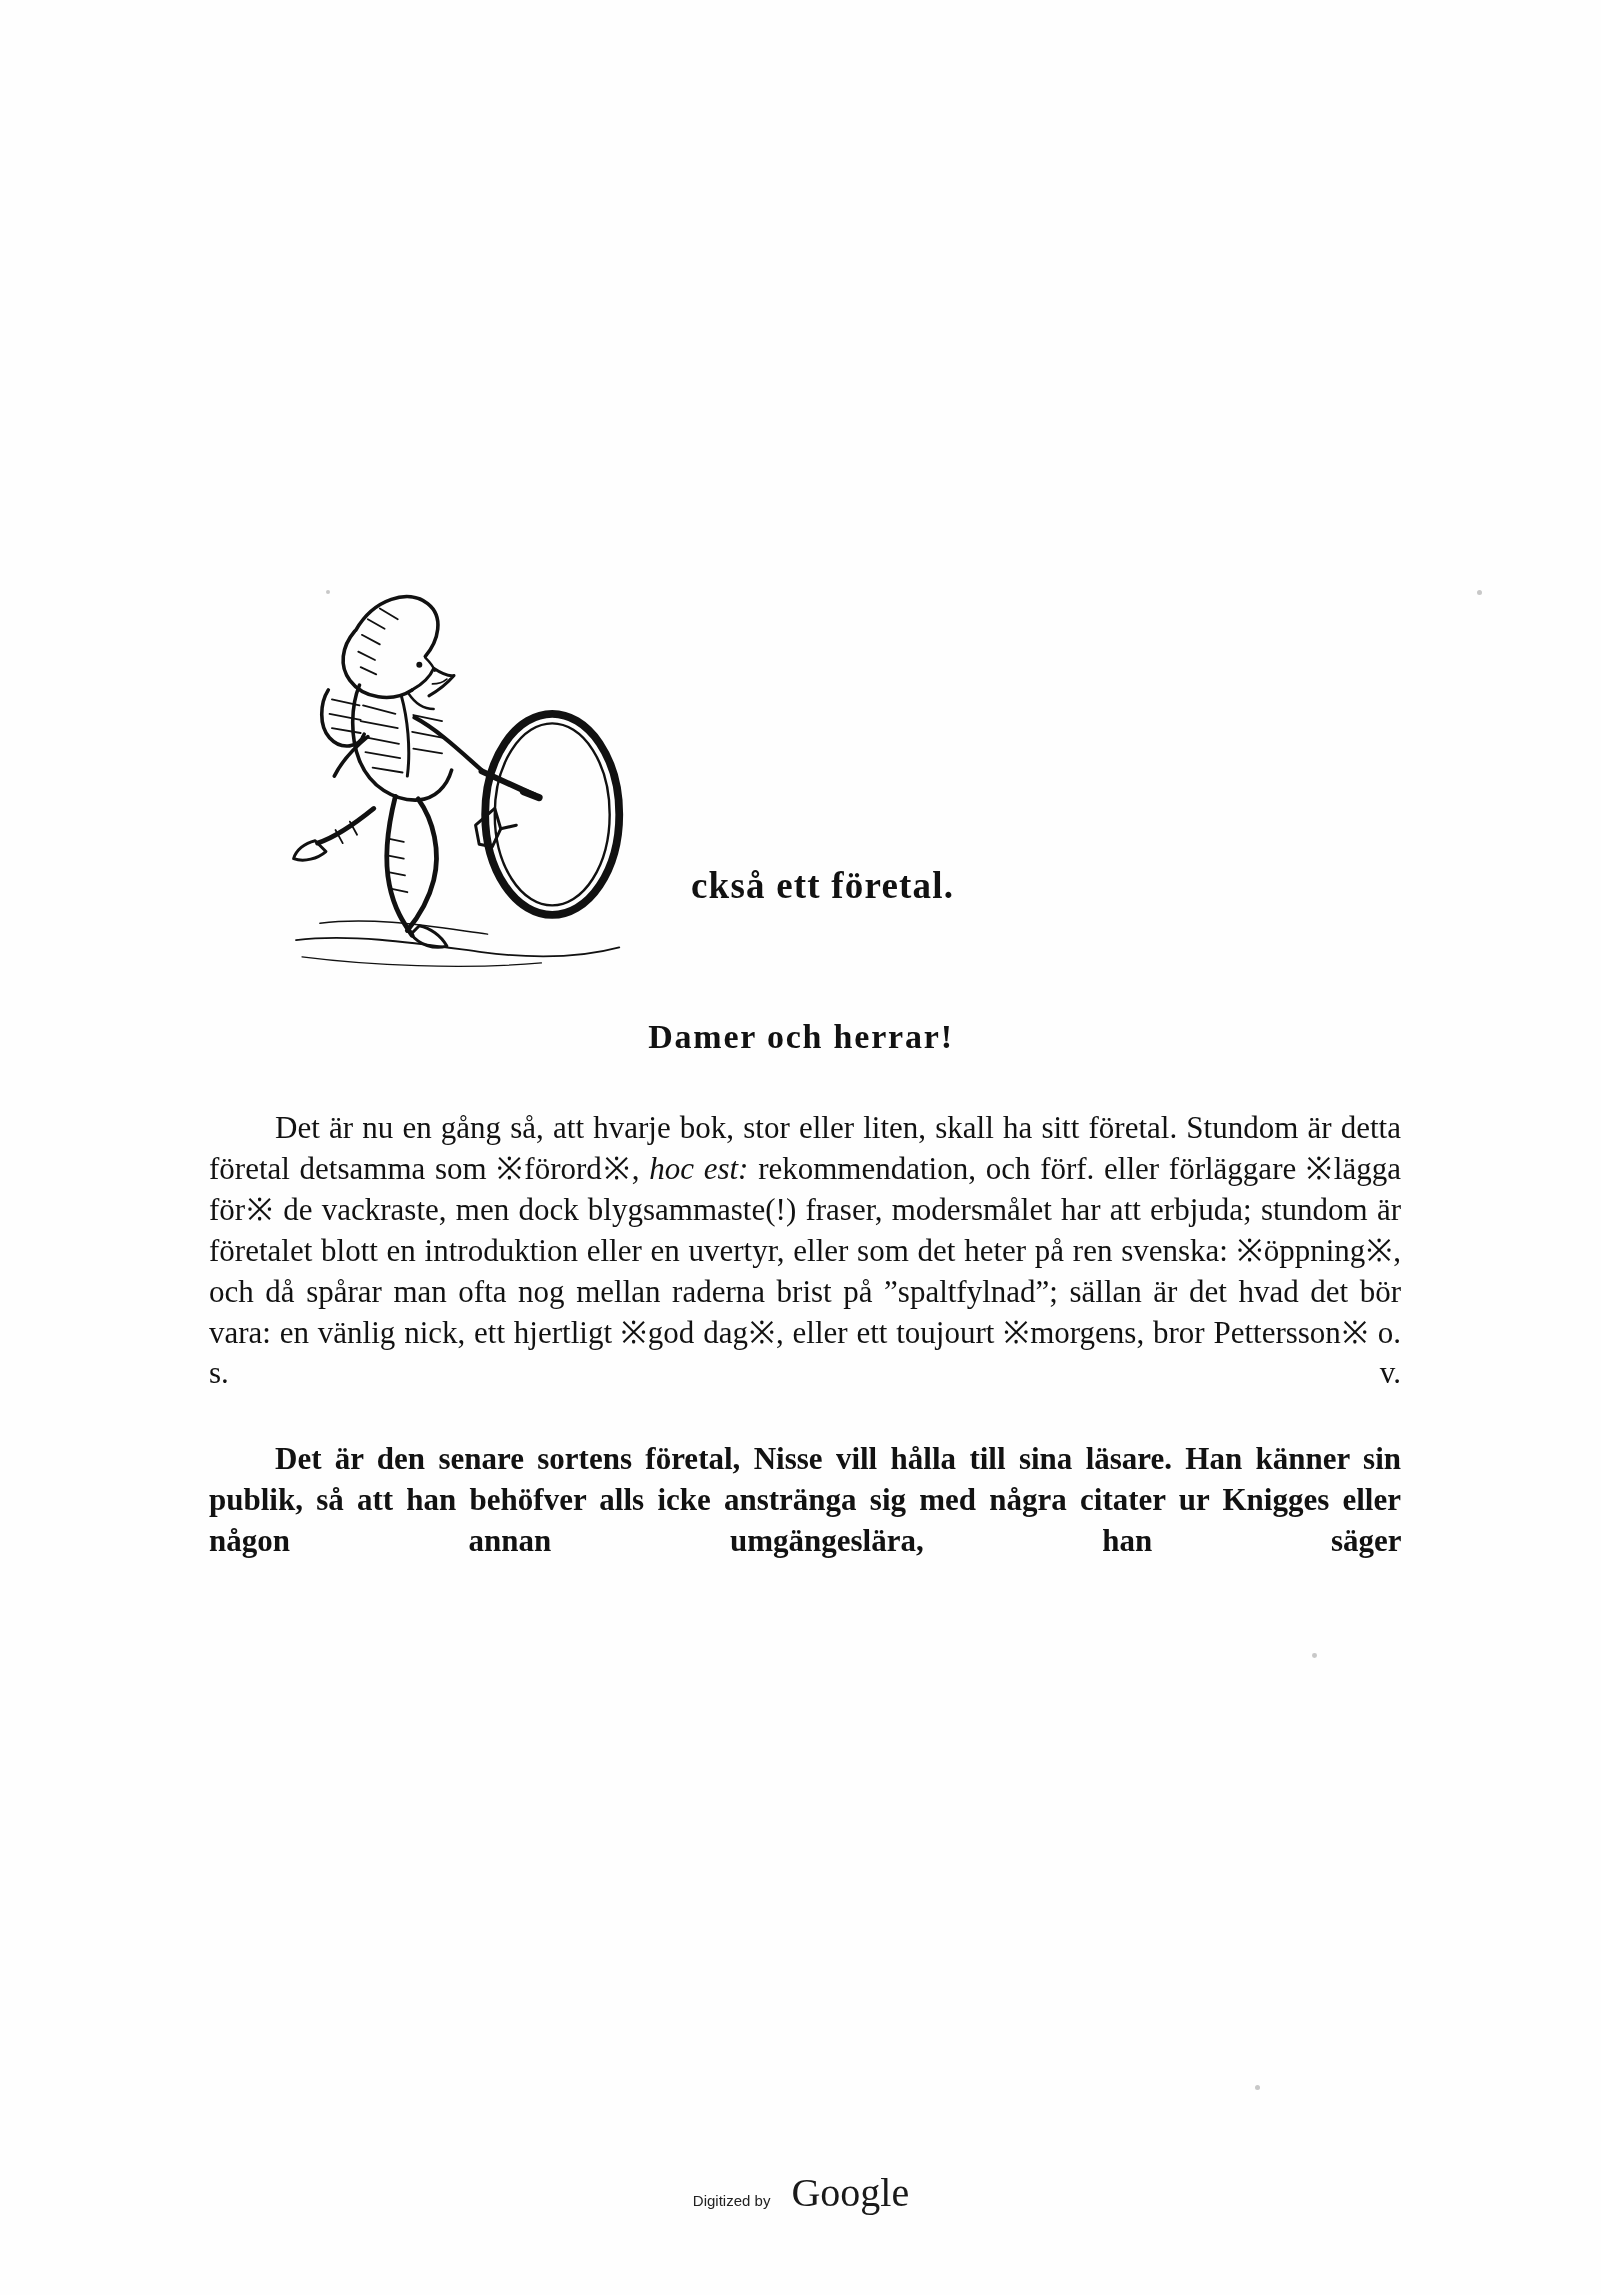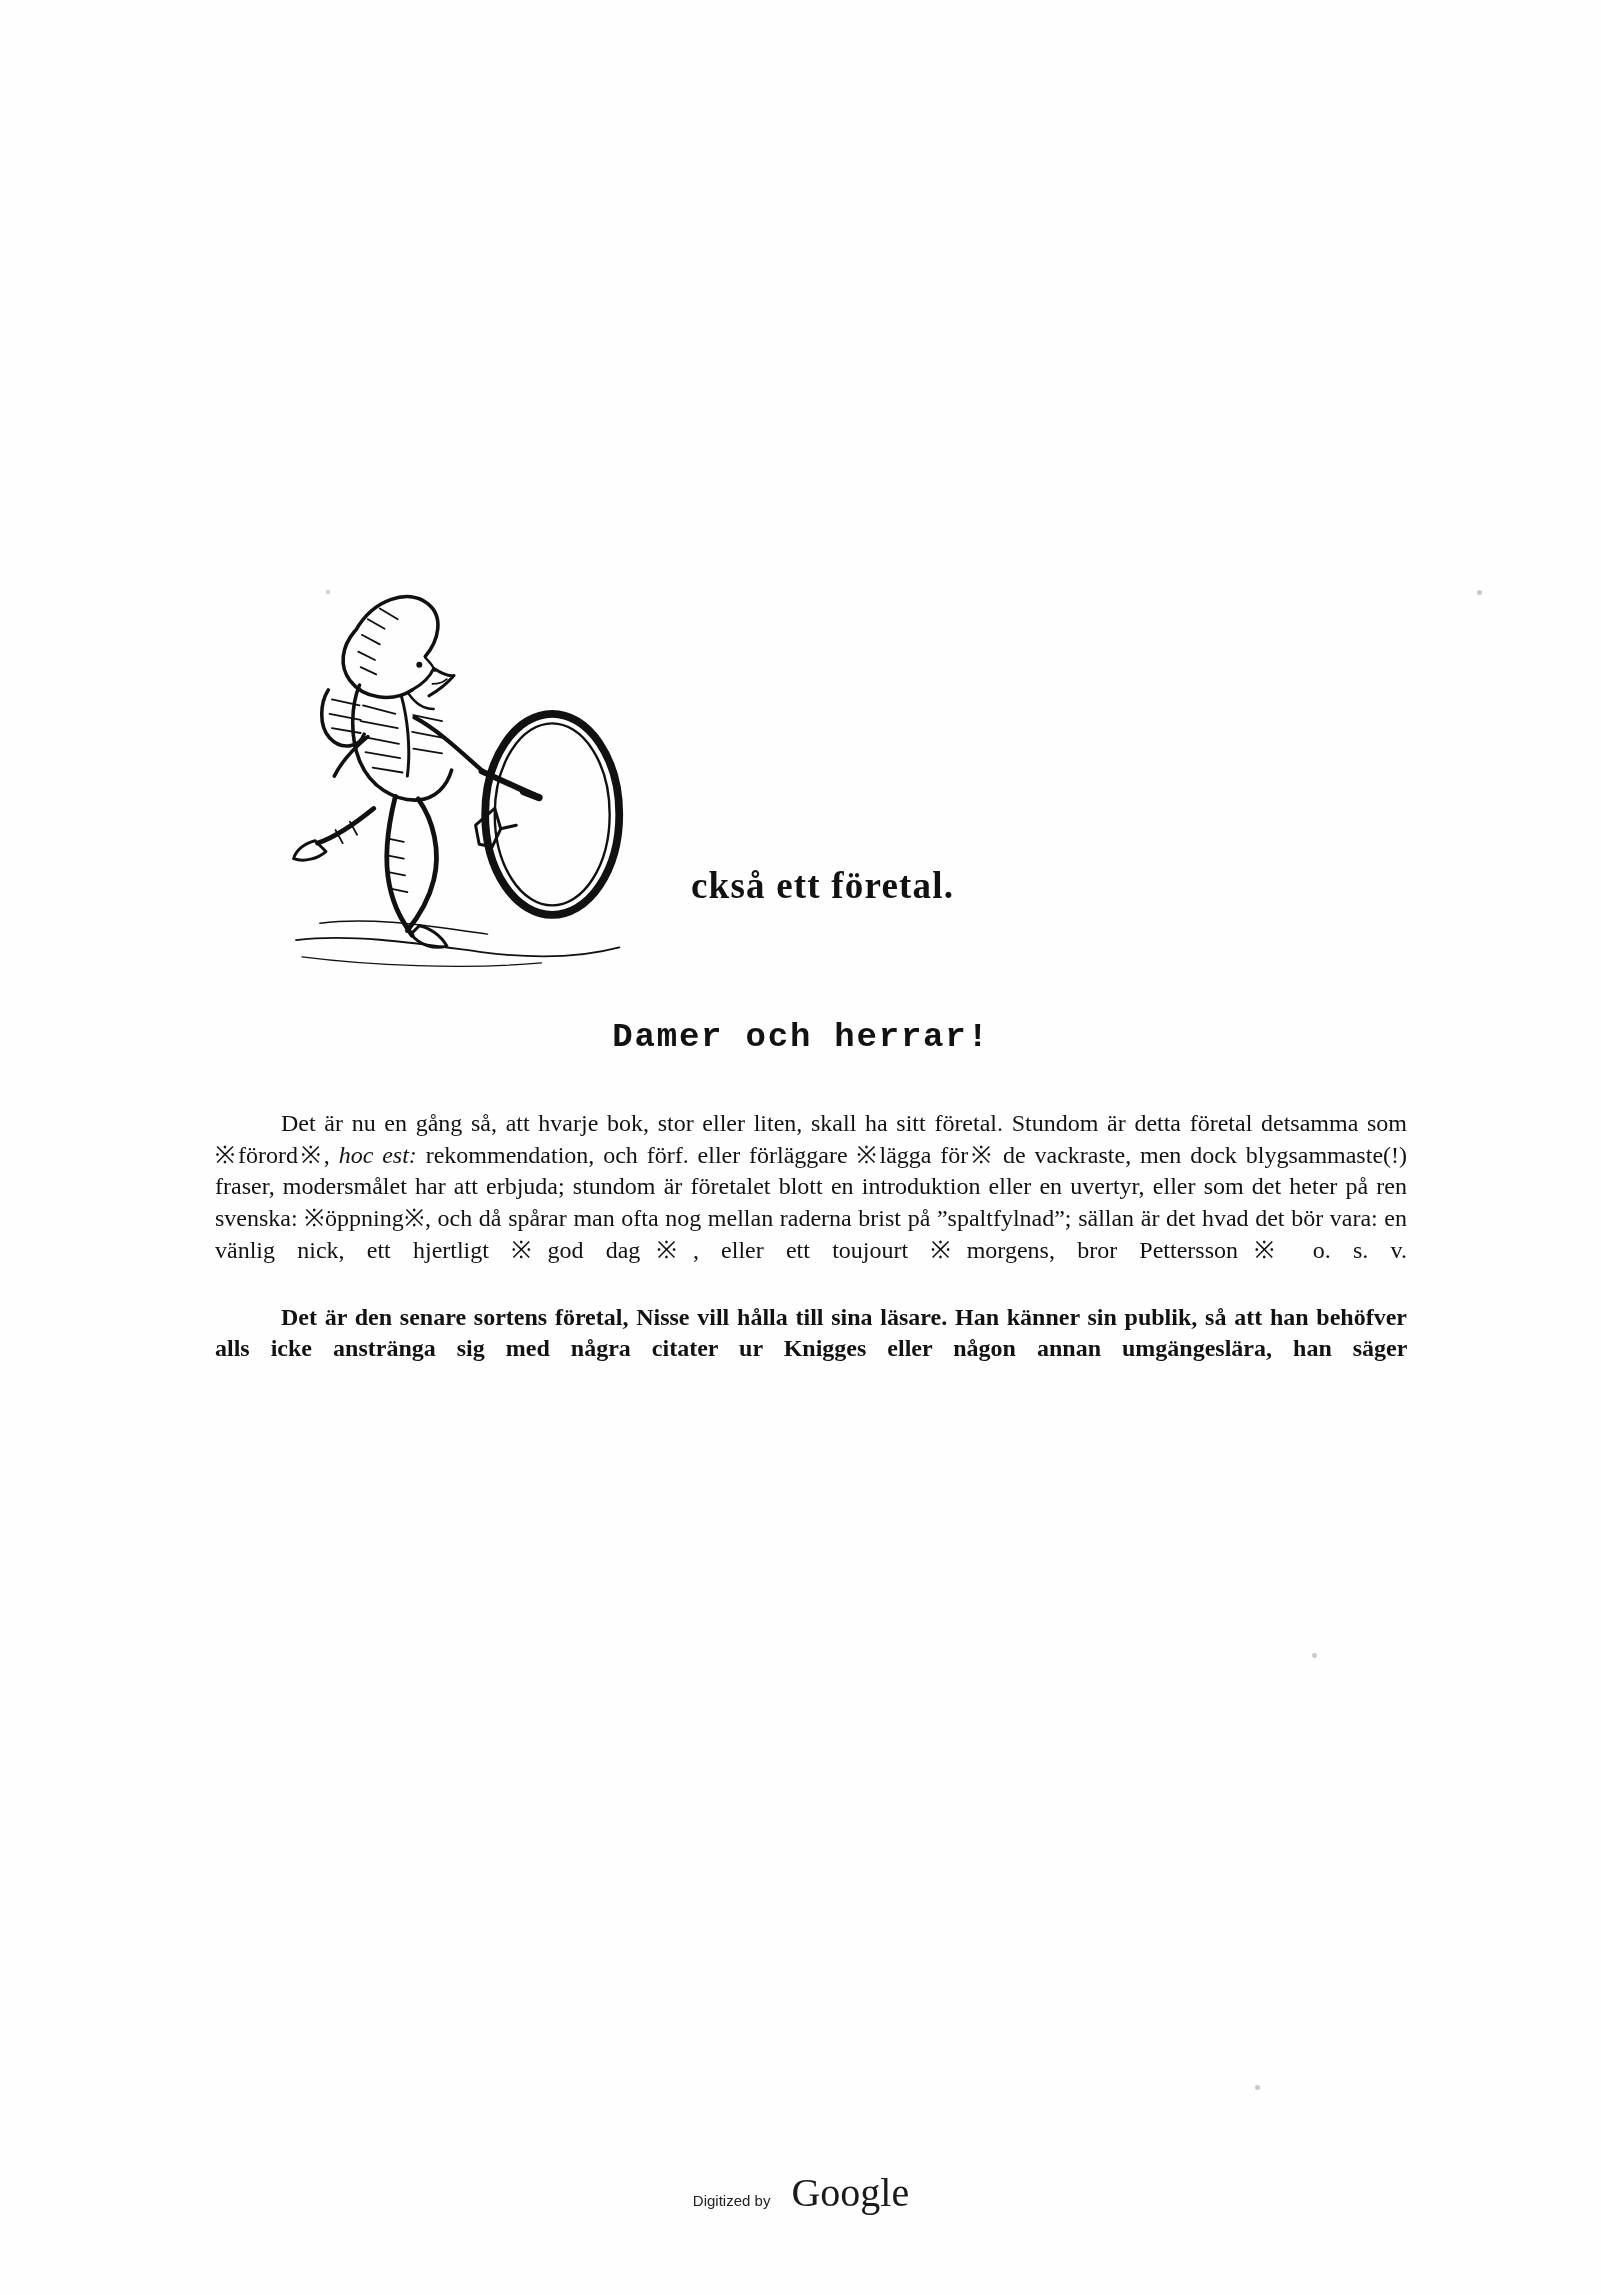--- a/index.html
+++ b/index.html
@@ -53,34 +53,34 @@
     color: #121212;
     white-space: nowrap;
   }
 
   .subtitle {
     position: absolute;
     left: 0;
     top: 1018px;
     width: 1602px;
     text-align: center;
-    font-family: Liberation Mono, monospace;
+    font-family: Liberation Serif, serif;
     font-size: 34px;
     font-weight: 700;
     letter-spacing: 1.8px;
     color: #121212;
   }
 
   
   .body-text {
     position: absolute;
-    left: 215px;
+    left: 209px;
     top: 1108px;
     width: 1192px;
-    font-size: 24px;
+    font-size: 31px;
     line-height: 1.32;
     color: #121212;
   }
 
   .para {
     margin: 0 0 0 0;
     text-align: justify;
     text-justify: inter-word;
   }
   .para + .para { margin-top: 3.6px; font-weight: bold; }

